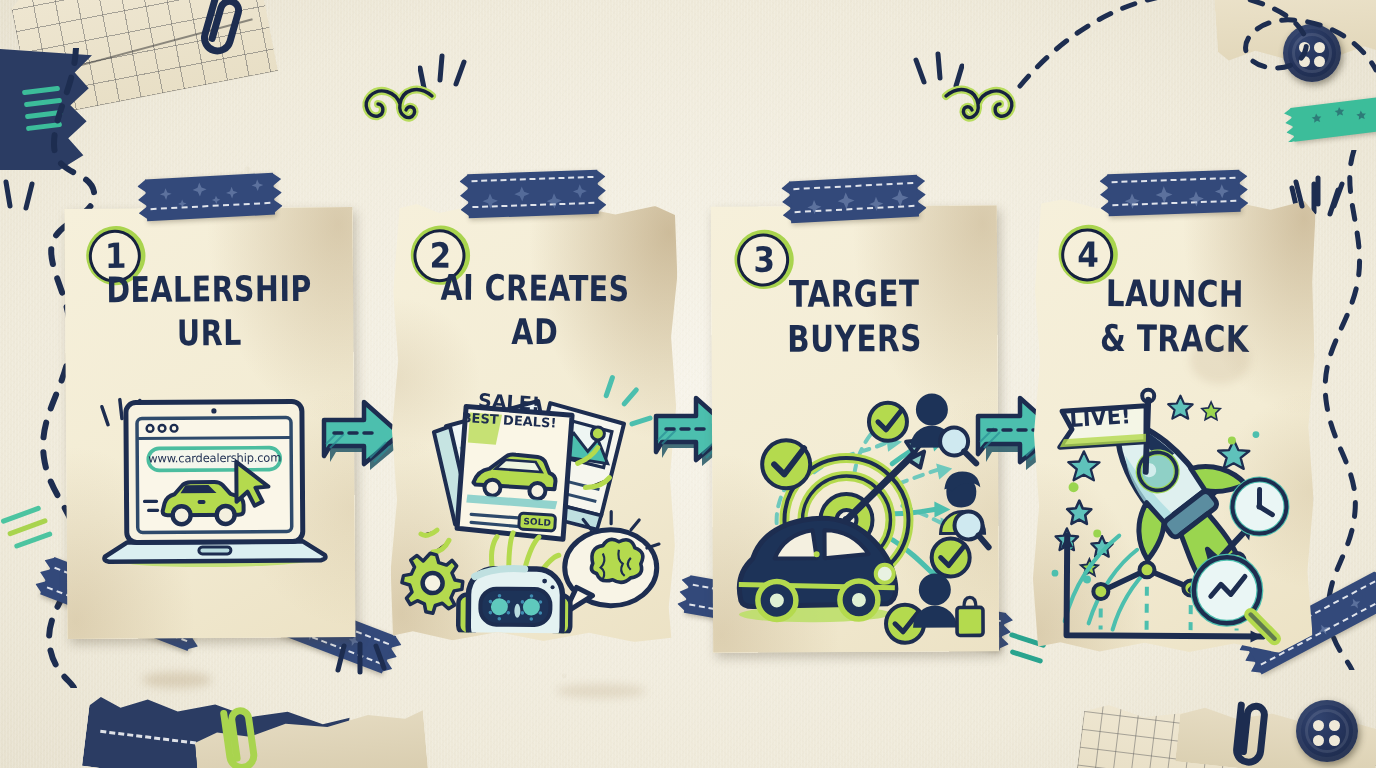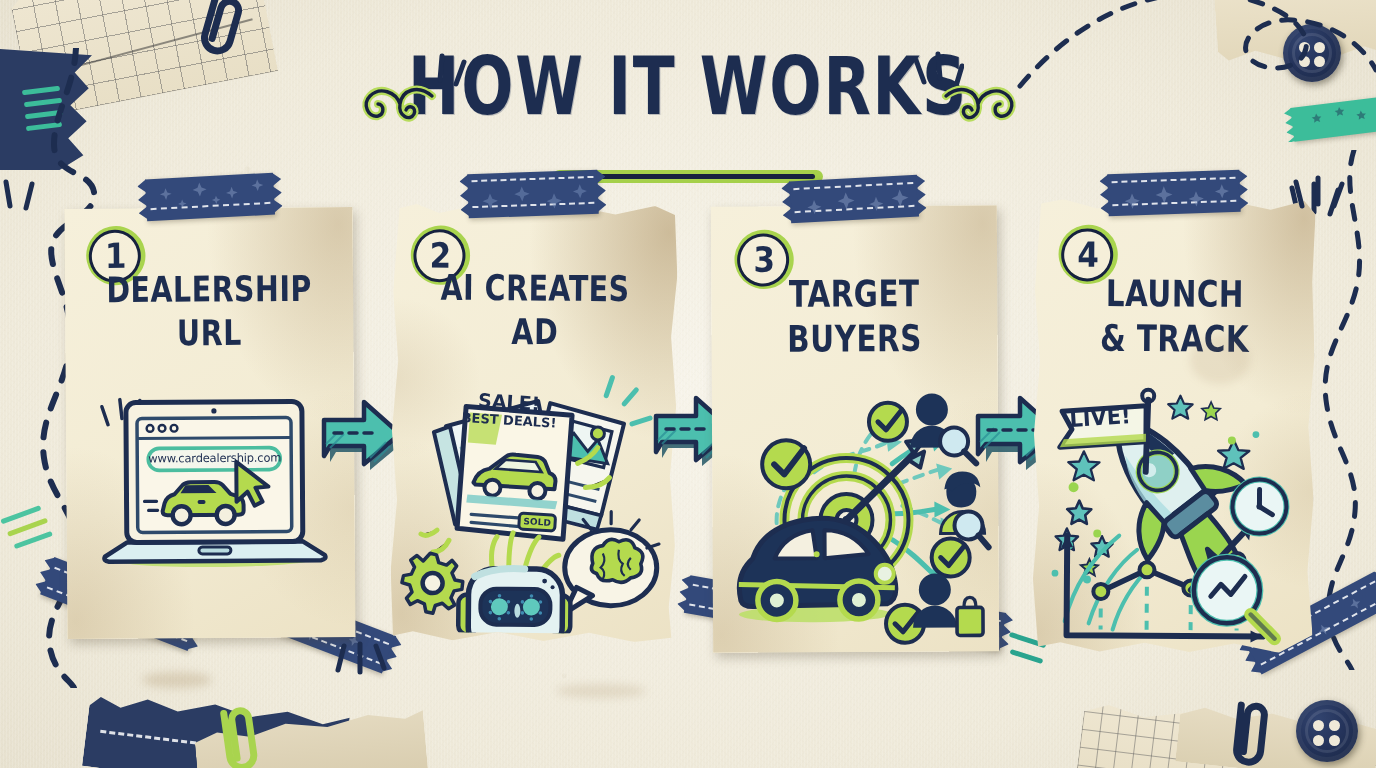--- a/index.html
+++ b/index.html
@@ -302,24 +302,20 @@
         <g fill="#8fa3c8">
       <path d="M32 14 l1.5 4 4 1.5 -4 1.5 -1.5 4 -1.5-4 -4-1.5 4-1.5z"></path>
       <path d="M76 22 l1.5 4 4 1.5 -4 1.5 -1.5 4 -1.5-4 -4-1.5 4-1.5z"></path>
       <path d="M116 14 l1.5 4 4 1.5 -4 1.5 -1.5 4 -1.5-4 -4-1.5 4-1.5z"></path>
     </g>
       </svg>
     <div class="zz-l" style="background:#33497a;clip-path:polygon(100% 0,0 16%,100% 32%,0 48%,100% 64%,0 80%,100% 96%,100% 100%);"></div>
     <div class="zz-r" style="background:#33497a;clip-path:polygon(0 0,100% 16%,0 32%,100% 48%,0 64%,100% 80%,0 96%,0 100%);"></div>
   </div>
 
-  <div class="title-wrap">
-    <div class="title">HOW IT WORKS</div>
-    <div class="title-underline"></div>
-  </div>
 
   <svg class="deco" style="left:418px;top:46px;width:52px;height:50px;" viewBox="0 0 52 50">
     <g stroke="#1d2d50" stroke-width="5" stroke-linecap="round">
       <line x1="6" y1="42" x2="2" y2="22"></line>
         <line x1="22" y1="34" x2="24" y2="10"></line>
         <line x1="38" y1="38" x2="46" y2="16"></line>
     </g>
   </svg>
   <svg class="deco" style="left:912px;top:44px;width:52px;height:50px;" viewBox="0 0 52 50">
     <g stroke="#1d2d50" stroke-width="5" stroke-linecap="round">
@@ -391,21 +387,21 @@
           <circle cx="139" cy="131" r="9" fill="#f4f0df" stroke="#1d2d50" stroke-width="4.5"></circle>
           <rect x="111" y="116" width="8" height="4" rx="2" fill="#1d2d50"></rect>
           <g stroke="#1d2d50" stroke-width="3.2" stroke-linecap="round">
             <line x1="58" y1="117" x2="70" y2="117"></line>
               <line x1="62" y1="126" x2="71" y2="126"></line>
           </g>
         </g>
 
         <path d="M150 78 L150 118 L161 108 L168 122 L176 118 L169 104 L182 103 Z" fill="#b4da4e" stroke="#1d2d50" stroke-width="4" stroke-linejoin="round"></path>
       </svg>
-      <div style="position:absolute;left:67px;top:243px;width:148px;text-align:right;font-family:'DejaVu Sans',sans-serif;font-size:11.5px;color:#1d2d50;letter-spacing:-.2px;">www.cardealership.com</div>
+      <div style="position:absolute;left:82px;top:243px;width:148px;text-align:left;font-family:'DejaVu Sans',sans-serif;font-size:11.5px;color:#1d2d50;letter-spacing:-.2px;">www.cardealership.com</div>
     </div>
   </div>
 
   <div class="washi navy" style="left:146px;top:176px;width:128px;height:42px;transform:rotate(-3deg);">
     <div class="stitch" style="top:29px;"></div>
     <svg class="stars" viewBox="0 0 128 42">
         <g fill="#8fa3c8">
       <path d="M20 10 l1.6 4.2 4.2 1.6 -4.2 1.6 -1.6 4.2 -1.6-4.2 -4.2-1.6 4.2-1.6z"></path>
       <path d="M54 6 l2 5 5 2 -5 2 -2 5 -2-5 -5-2 5-2z"></path>
       <path d="M86 12 l1.6 4.2 4.2 1.6 -4.2 1.6 -1.6 4.2 -1.6-4.2 -4.2-1.6 4.2-1.6z"></path>

